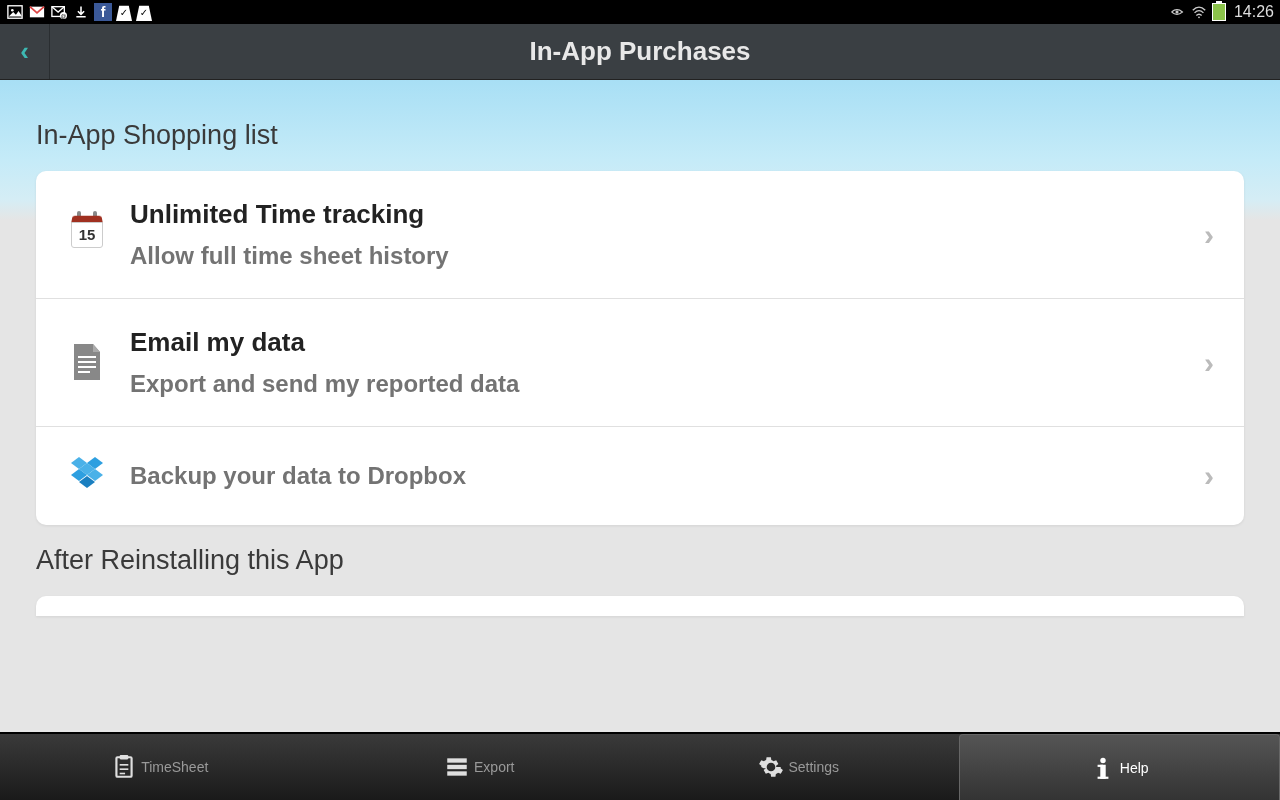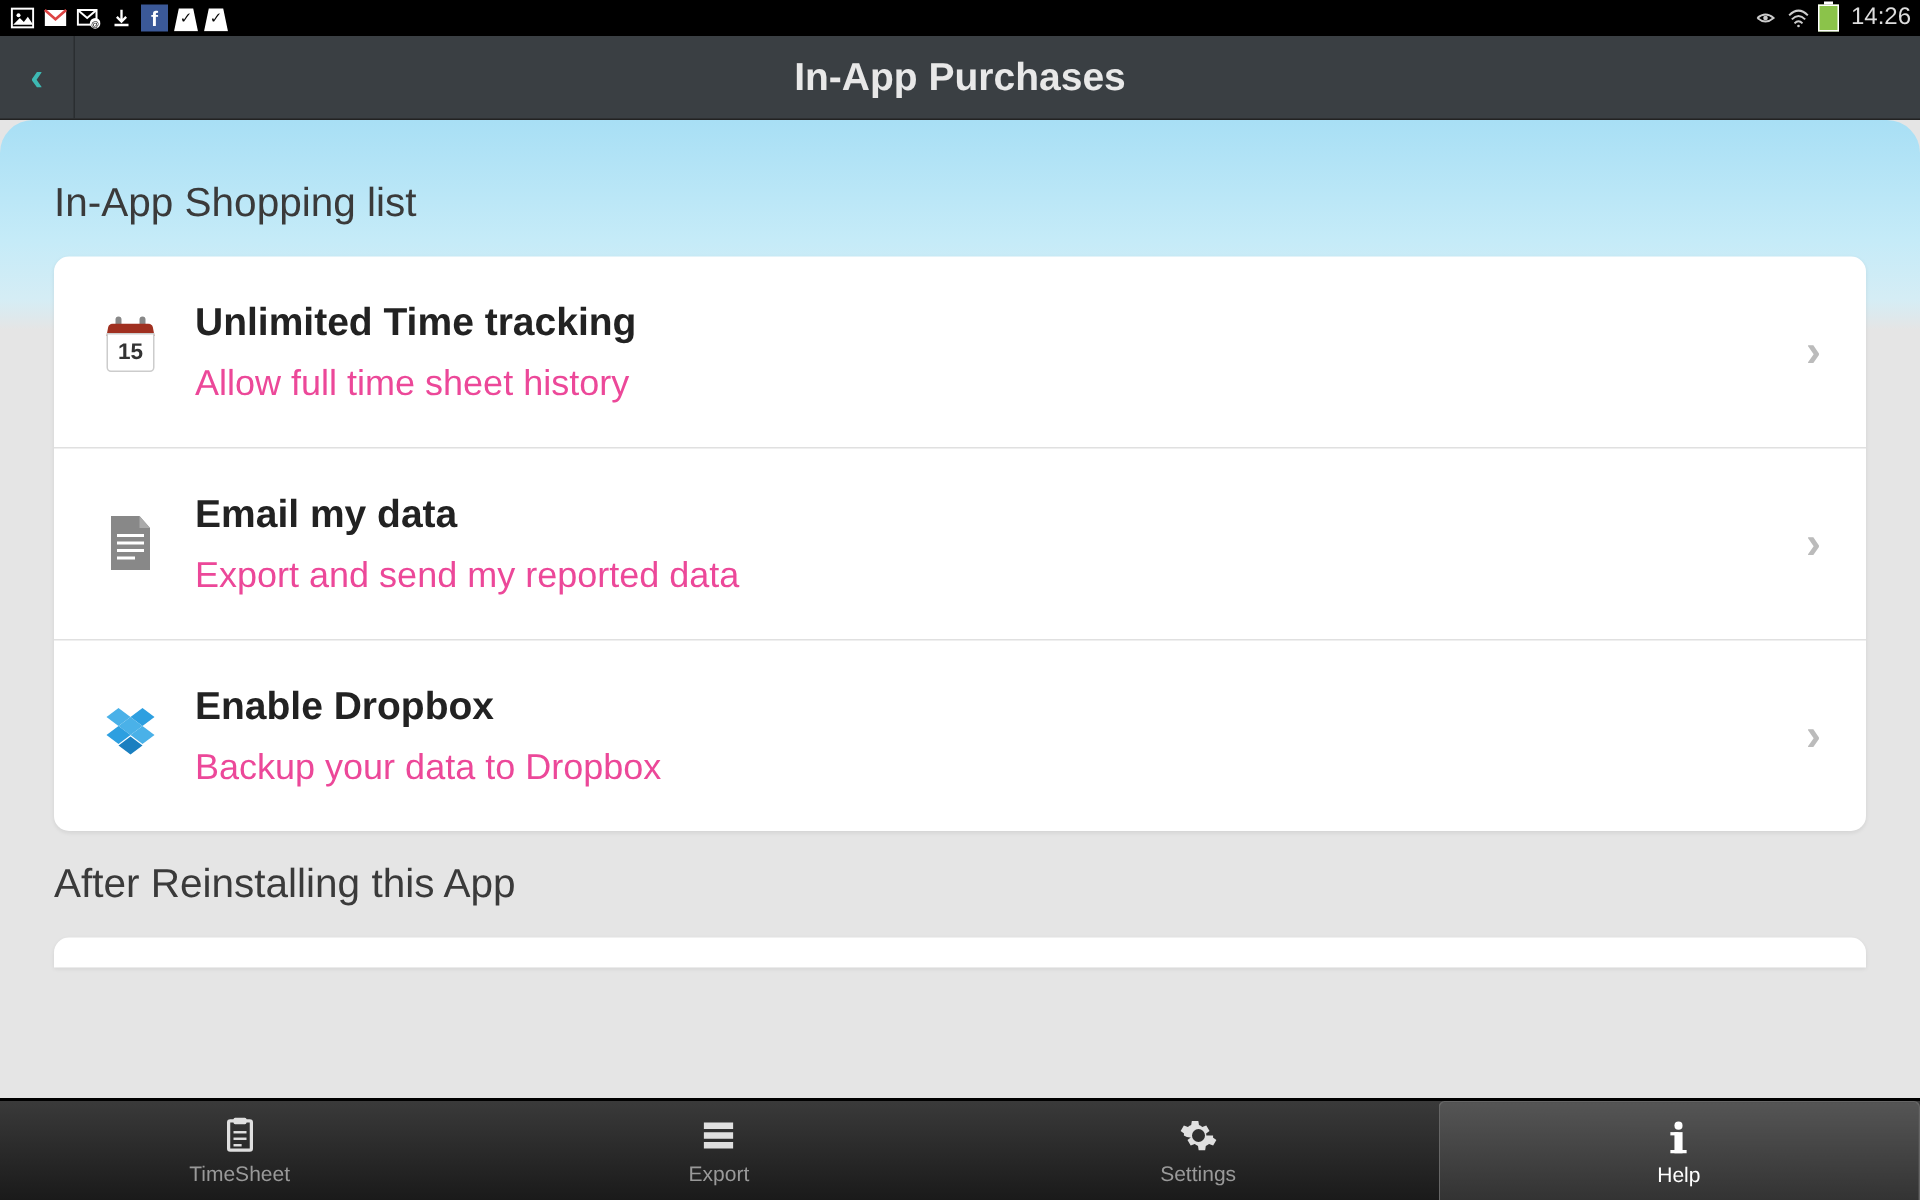--- a/index.html
+++ b/index.html
@@ -50,21 +50,20 @@
       transform: translateX(-50%);
       color: #e8e8e8;
       font-size: 26px;
       font-weight: 700;
     }
     .content {
       height: calc(800px - 24px - 56px - 68px);
       overflow-y: auto;
       background: linear-gradient(to bottom, #a8dff5 0%, #c5ebf8 80px, #d5edf5 120px, #e5e5e5 140px, #e5e5e5 100%);
       position: relative;
-      border-radius: 22px;
     }
     .clouds {
       position: absolute;
       top: 90px;
       left: 0;
       right: 0;
       height: 260px;
       background:
         radial-gradient(ellipse 200px 80px at 15% 30%, #fff 50%, transparent 55%),
         radial-gradient(ellipse 250px 90px at 50% 50%, #fff 50%, transparent 55%),
@@ -90,21 +89,21 @@
       border-bottom: 1px solid #e0e0e0;
       display: flex;
       align-items: center;
       gap: 22px;
       position: relative;
     }
     .list-item:last-child { border-bottom: none; }
     .item-icon { width: 42px; height: 42px; display: flex; align-items: flex-start; justify-content: center; flex-shrink: 0; }
     .item-text { flex: 1; }
     .item-title { font-size: 26px; font-weight: bold; color: #222; margin-bottom: 12px; }
-    .item-subtitle { font-size: 24px; color: #ec4899; font-weight: 400; }
+    .item-subtitle { font-size: 24px; color: #737373; font-weight: 700; }
     .item-chevron { color: #bbb; font-size: 30px; font-weight: bold; }
     .section-header-2 { margin-top: 20px; }
     .card-2 {
       background: #fff;
       border-radius: 10px 10px 0 0;
       height: 20px;
       box-shadow: 0 1px 3px rgba(0,0,0,0.08);
     }
     .bottom-nav {
       position: absolute;
@@ -112,21 +111,21 @@
       left: 0;
       right: 0;
       height: 68px;
       background: linear-gradient(to bottom, #3a3a3a 0%, #1a1a1a 100%);
       display: flex;
       border-top: 2px solid #000;
     }
     .nav-item {
       flex: 1;
       display: flex;
-      flex-direction: column;
+      flex-direction: row;
       align-items: center;
       justify-content: center;
       color: #999;
       font-size: 14px;
       gap: 4px;
       cursor: pointer;
     }
     .nav-item.active {
       background: linear-gradient(to bottom, #555 0%, #333 100%);
       border: 1px solid #666;
@@ -255,21 +254,20 @@
             <path fill="#4ab1e8" d="M12 2 L20 8 L12 14 L4 8 Z"></path>
             <path fill="#2d9fe0" d="M28 2 L36 8 L28 14 L20 8 Z"></path>
             <path fill="#2d9fe0" d="M4 8 L12 14 L4 20 L12 26 L20 20 L12 14 Z" opacity="0"></path>
             <path fill="#4ab1e8" d="M12 14 L20 8 L28 14 L20 20 Z"></path>
             <path fill="#2d9fe0" d="M4 20 L12 14 L20 20 L12 26 Z"></path>
             <path fill="#4ab1e8" d="M20 20 L28 14 L36 20 L28 26 Z"></path>
             <path fill="#1a7fc0" d="M12 27 L20 21 L28 27 L20 33 Z"></path>
           </svg>
         </div>
         <div class="item-text">
-          <div class="item-title">Enable Dropbox</div>
           <div class="item-subtitle">Backup your data to Dropbox</div>
         </div>
         <div class="item-chevron">›</div>
       </div>
 
     </div>
 
     <div class="section-header section-header-2">After Reinstalling this App</div>
     <div class="card-2"></div>
   </div>

